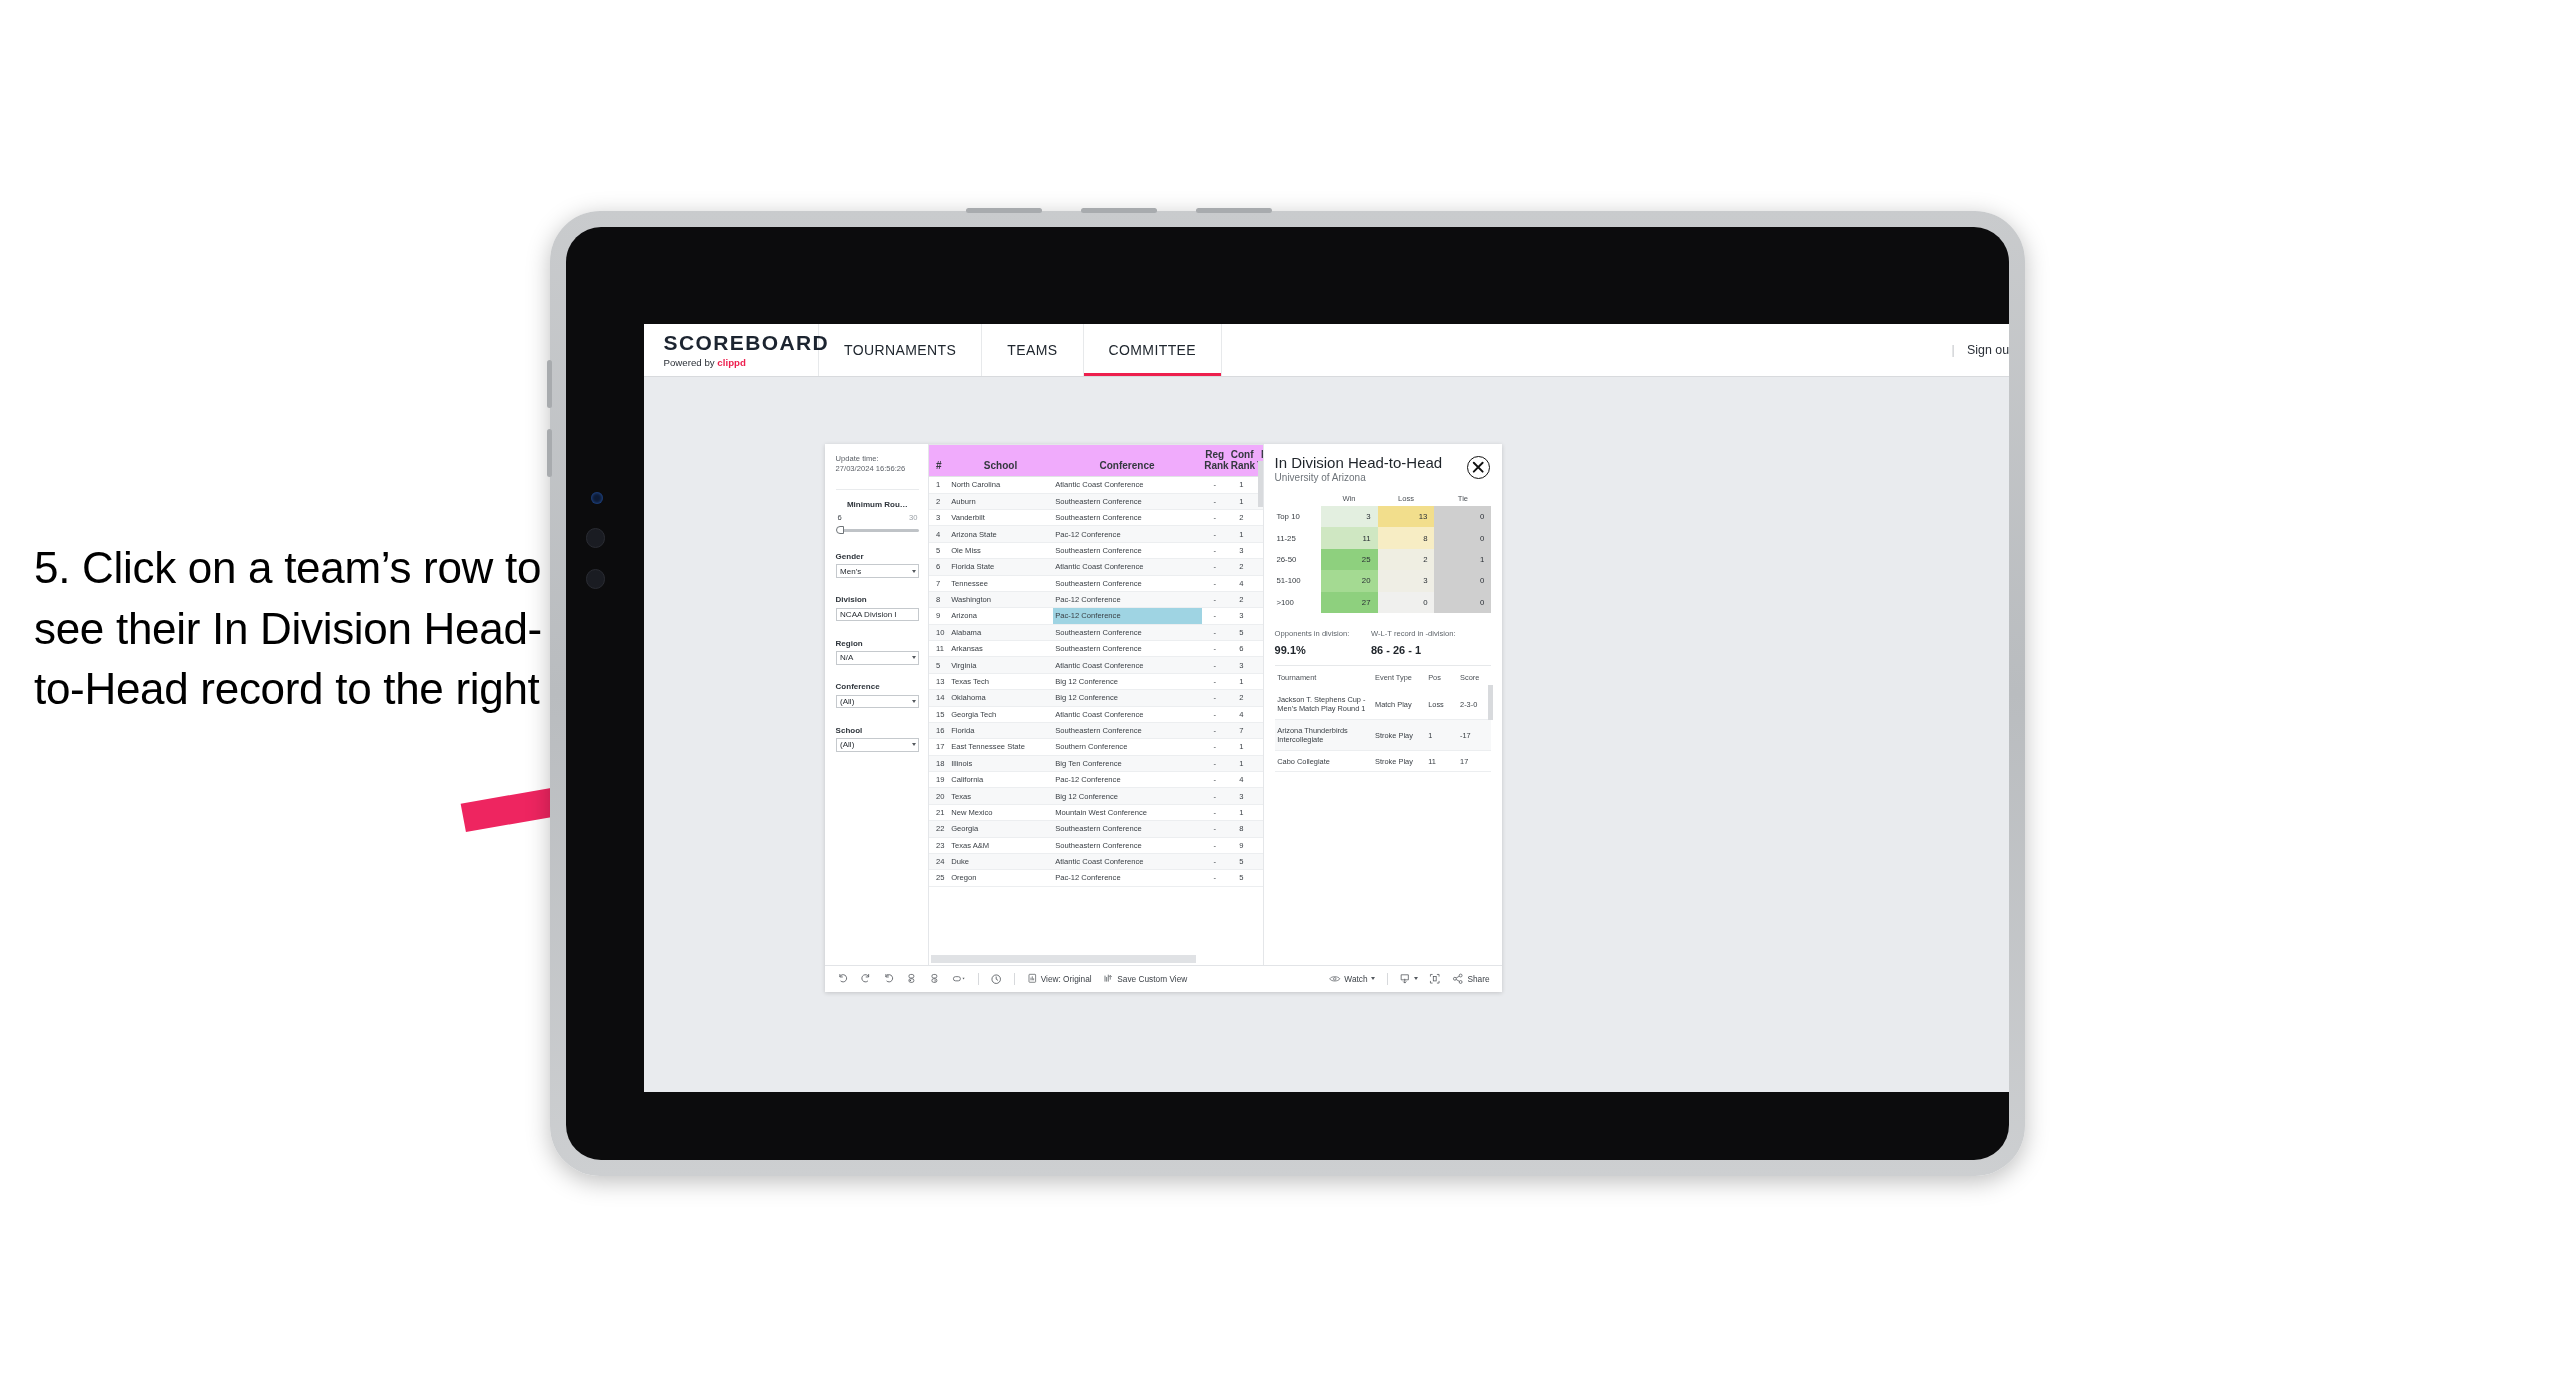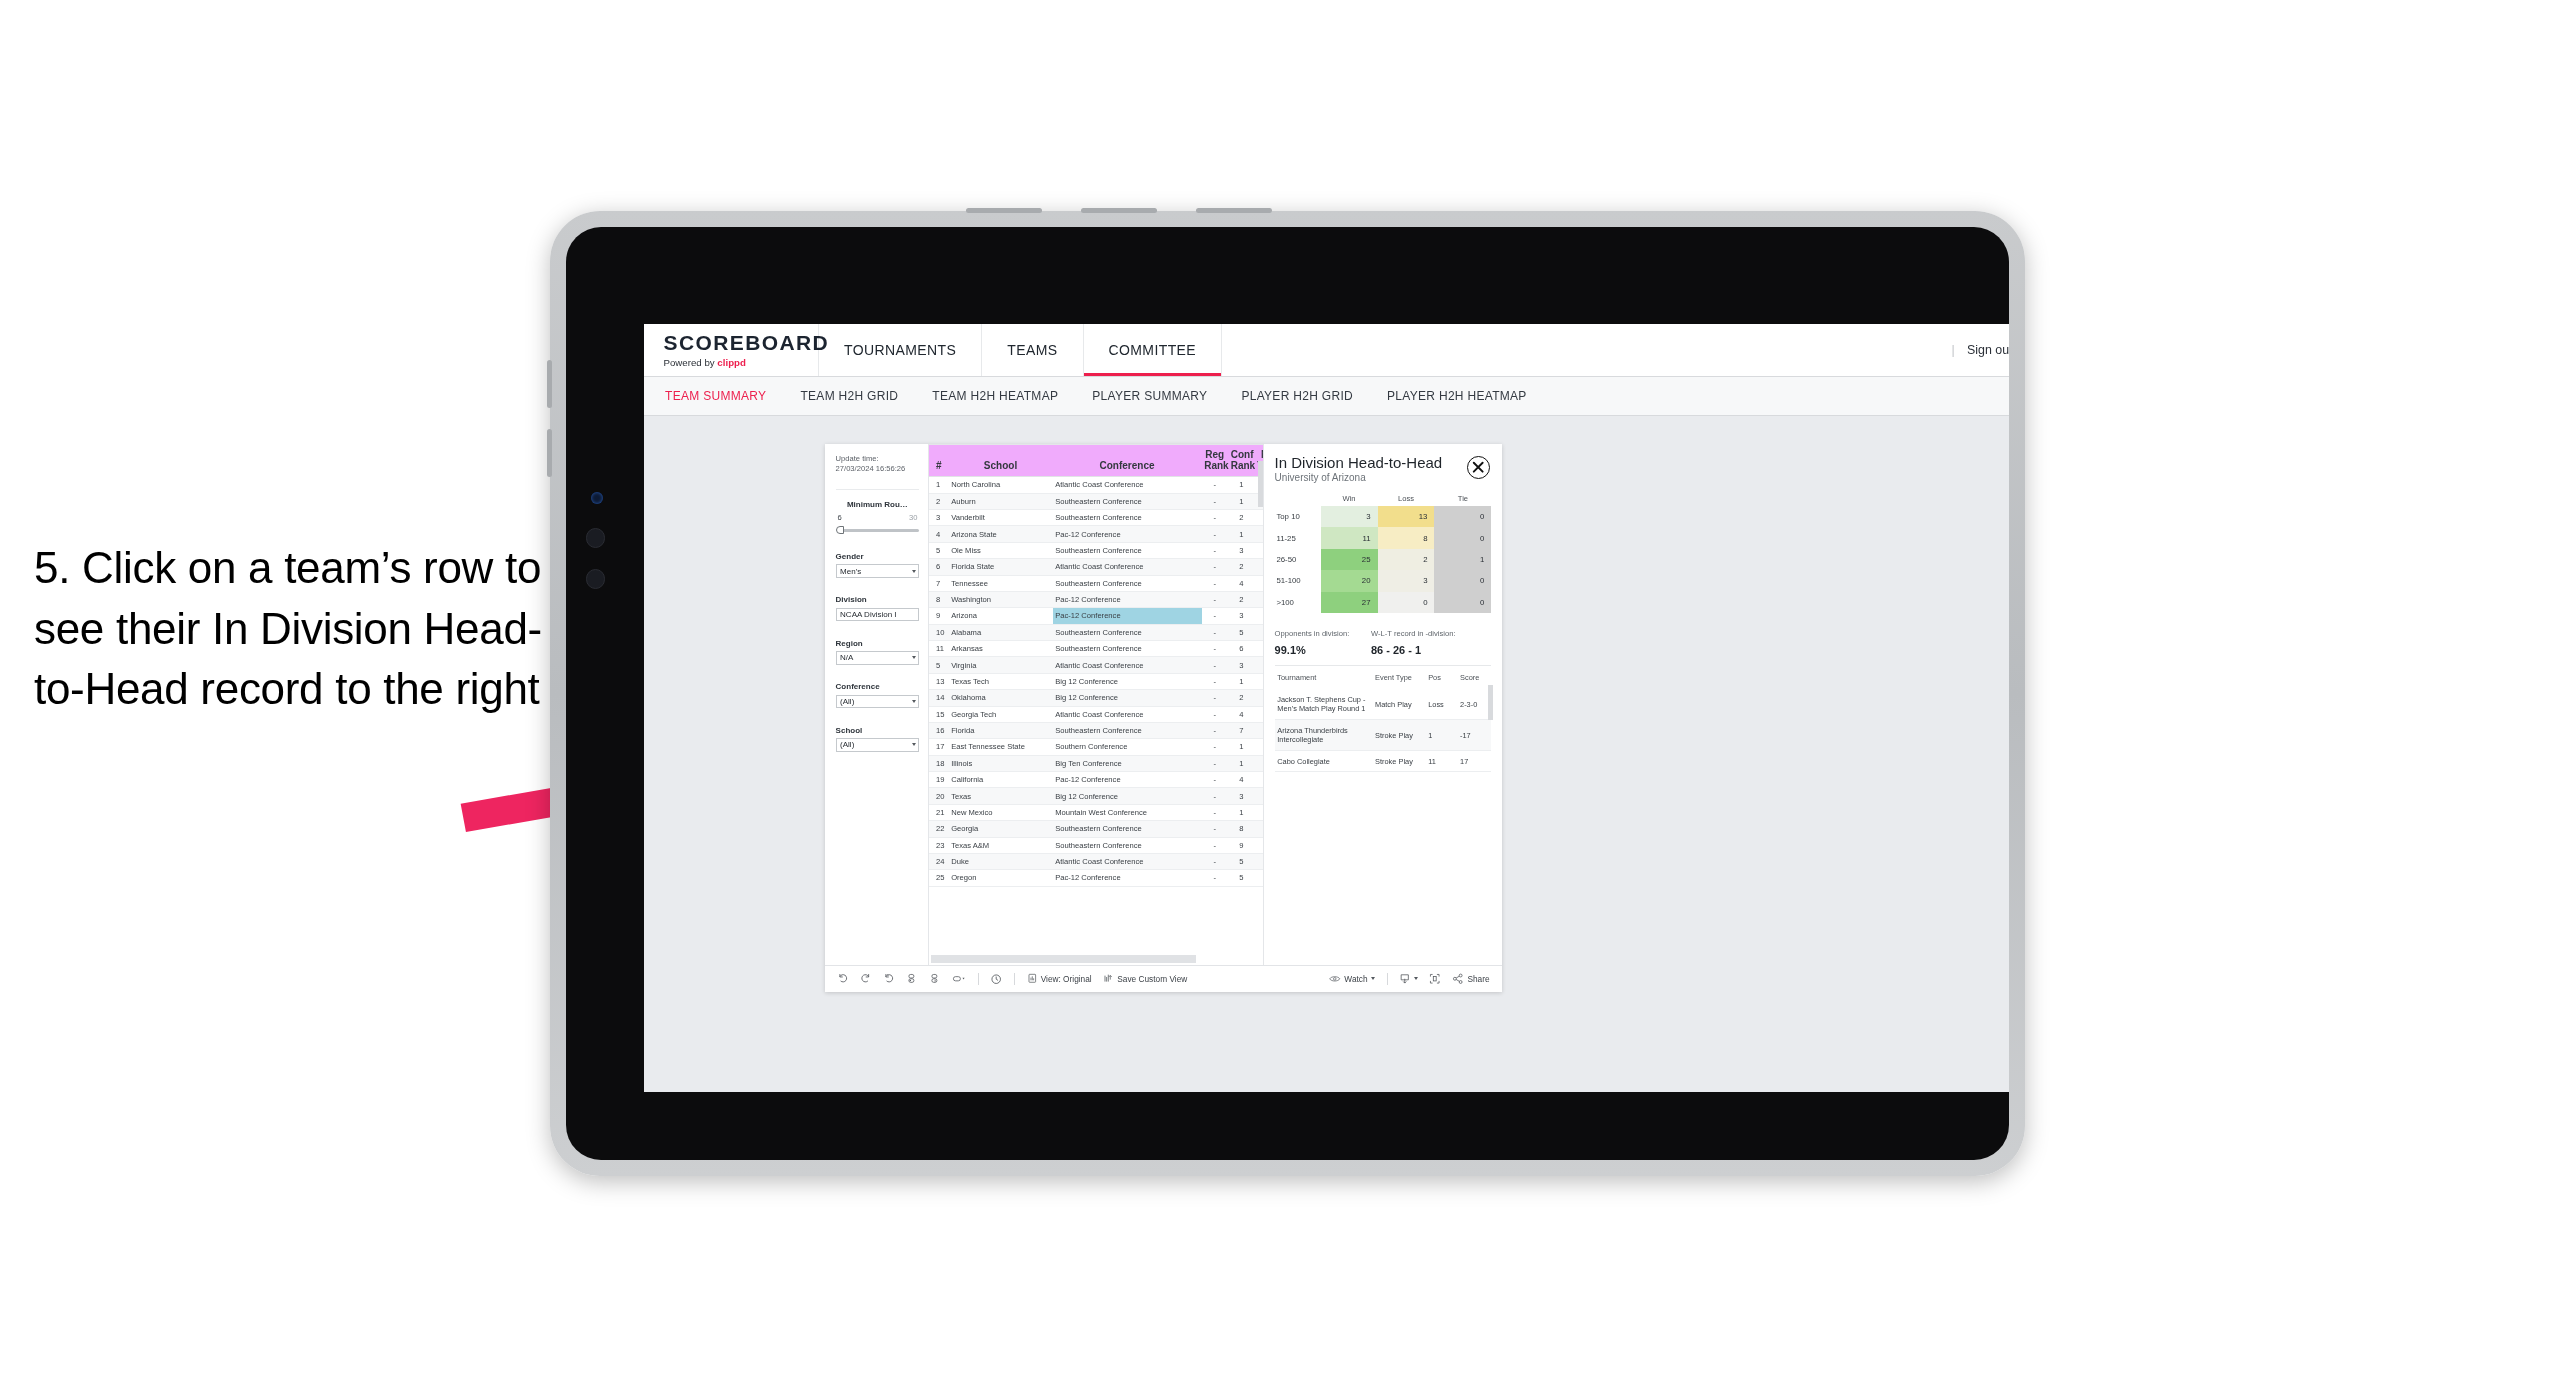--- a/index.html
+++ b/index.html
@@ -253,28 +253,20 @@
         <div class="topnav-item">TOURNAMENTS</div>
         <div class="topnav-item">TEAMS</div>
         <div class="topnav-item active">COMMITTEE</div>
         <div id="topnav-spacer"></div>
         <div id="signout-wrap">
           <span id="signout-div">|</span>
           <span>Sign out</span>
         </div>
       </div>
 
-      <div id="app-tabs">
-        <div class="tab active">TEAM SUMMARY</div>
-        <div class="tab">TEAM H2H GRID</div>
-        <div class="tab">TEAM H2H HEATMAP</div>
-        <div class="tab">PLAYER SUMMARY</div>
-        <div class="tab">PLAYER H2H GRID</div>
-        <div class="tab">PLAYER H2H HEATMAP</div>
-      </div>
 
       <div id="workspace">
         <div id="sheet">
           <div id="sheet-body">
 
             <div id="filters">
               <div id="update-label">
                 <div>Update time:</div>
                 <div>27/03/2024 16:56:26</div>
               </div>

